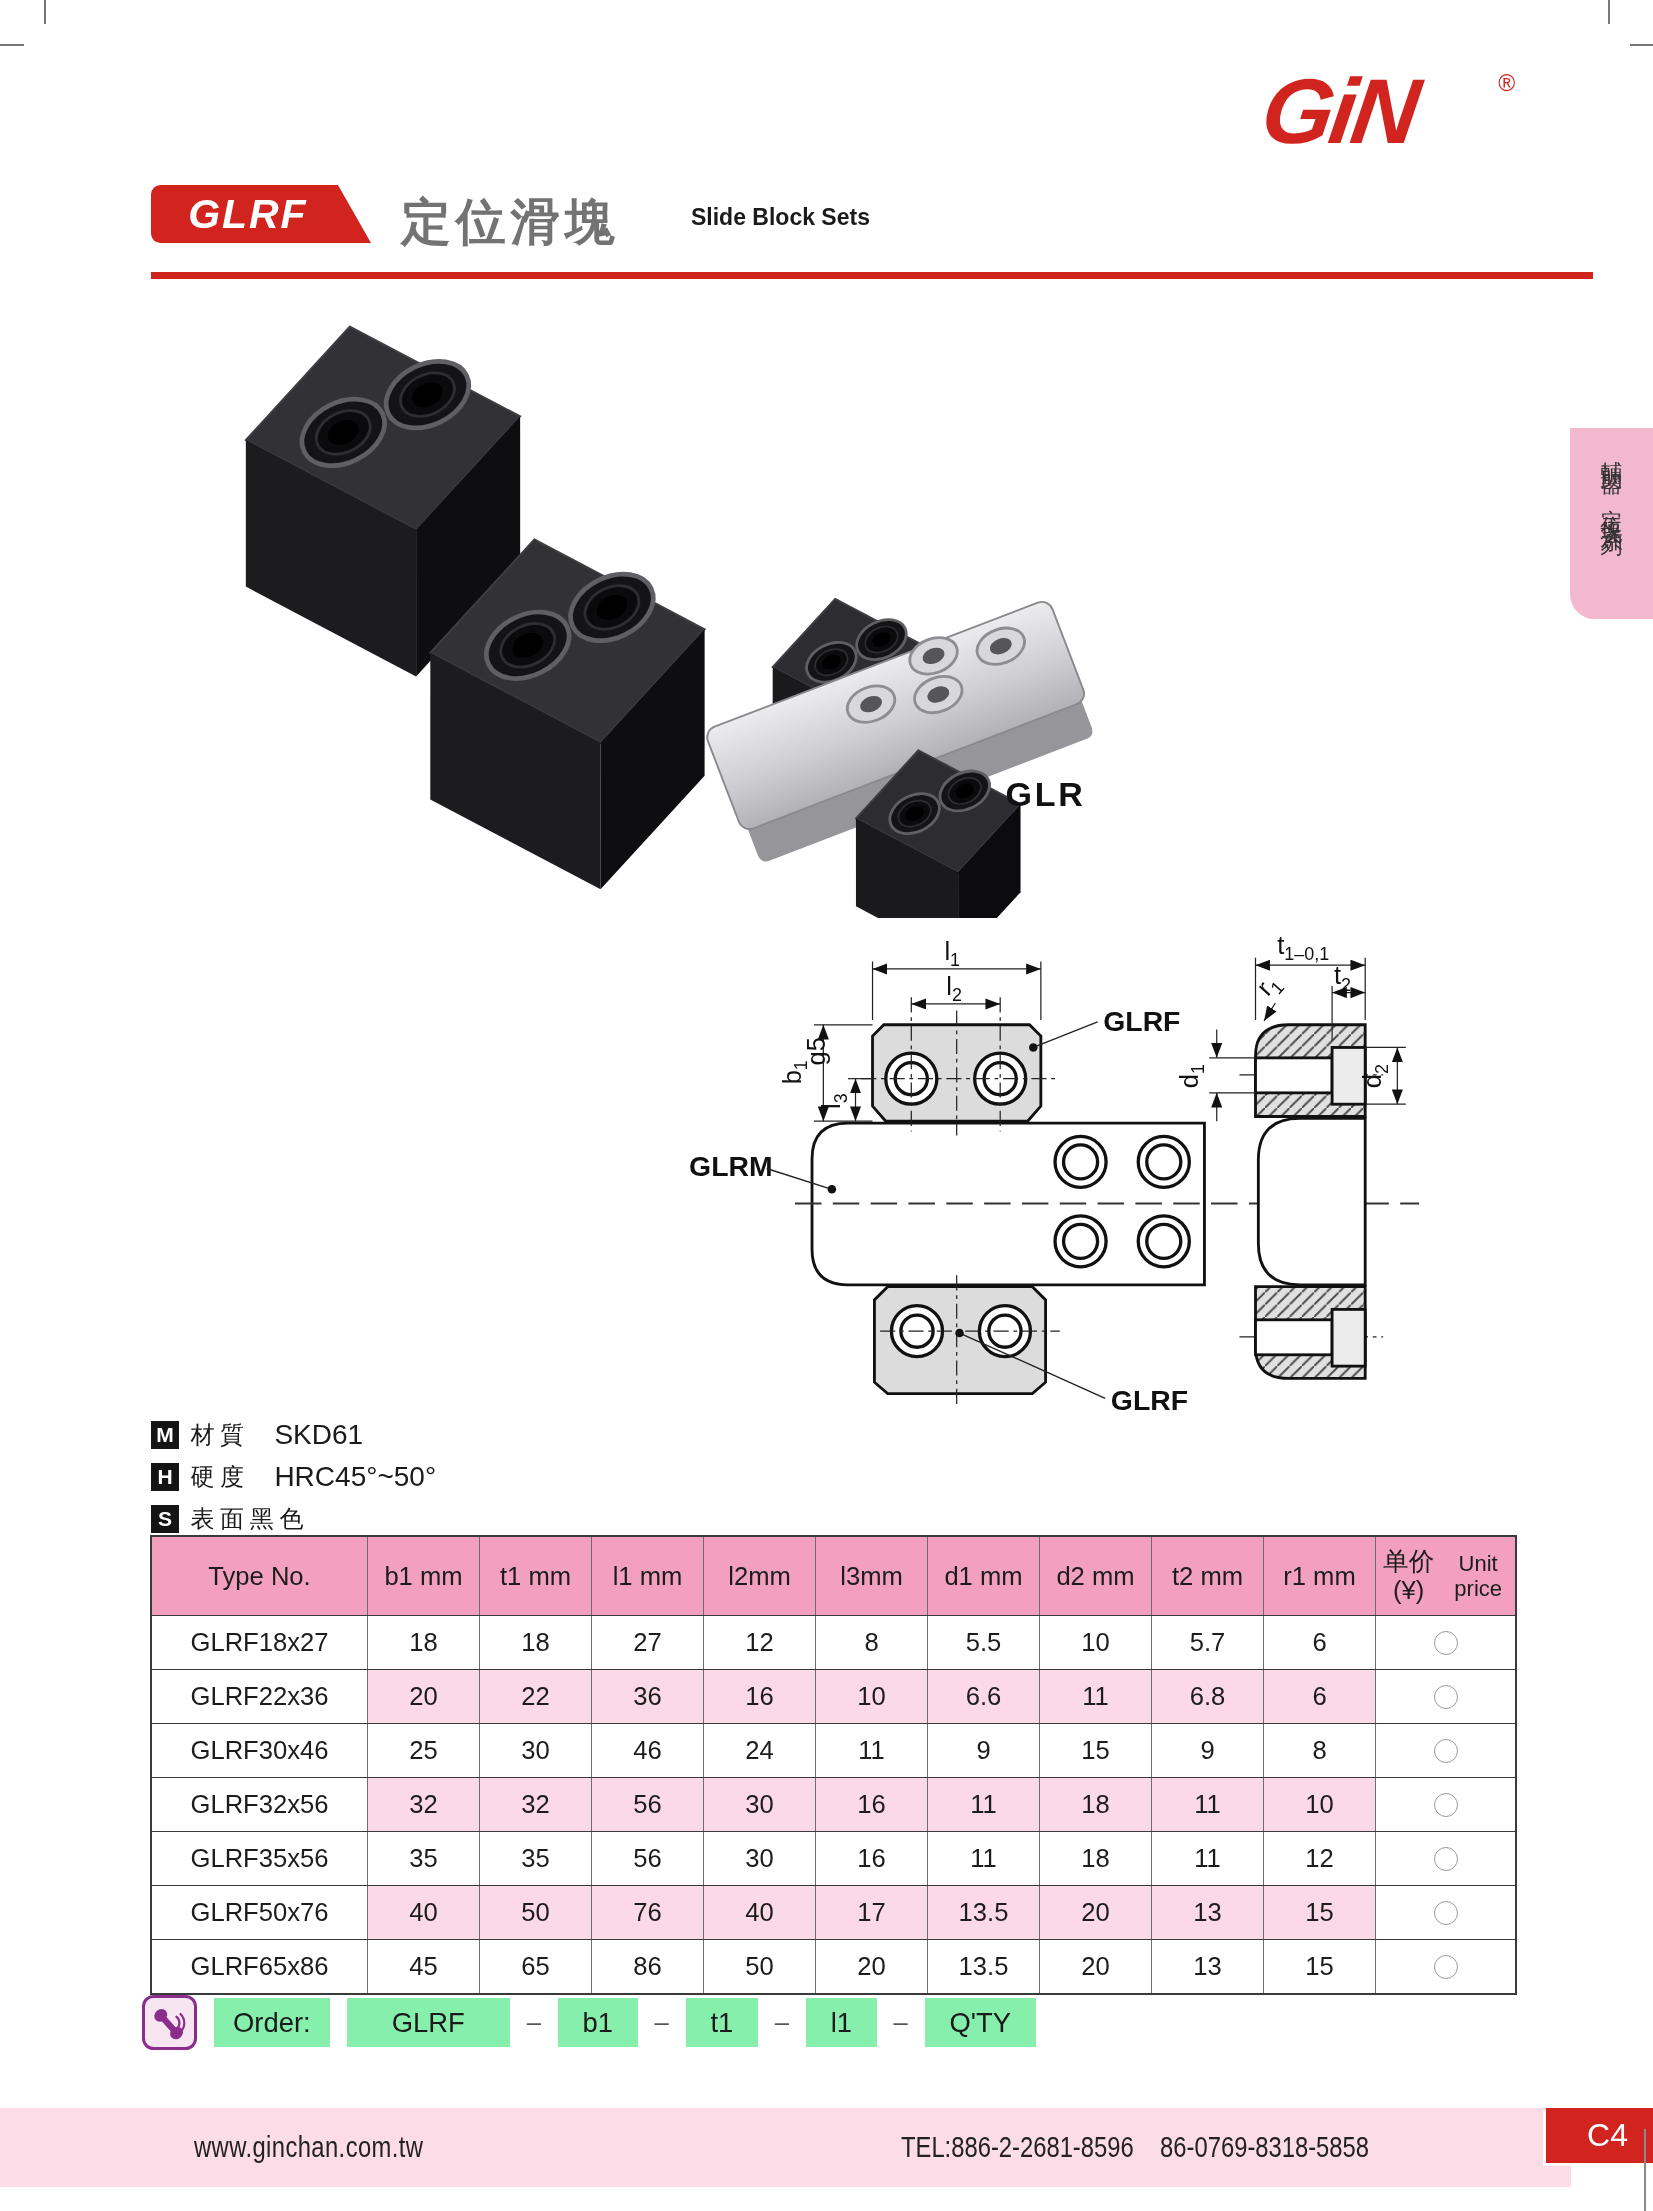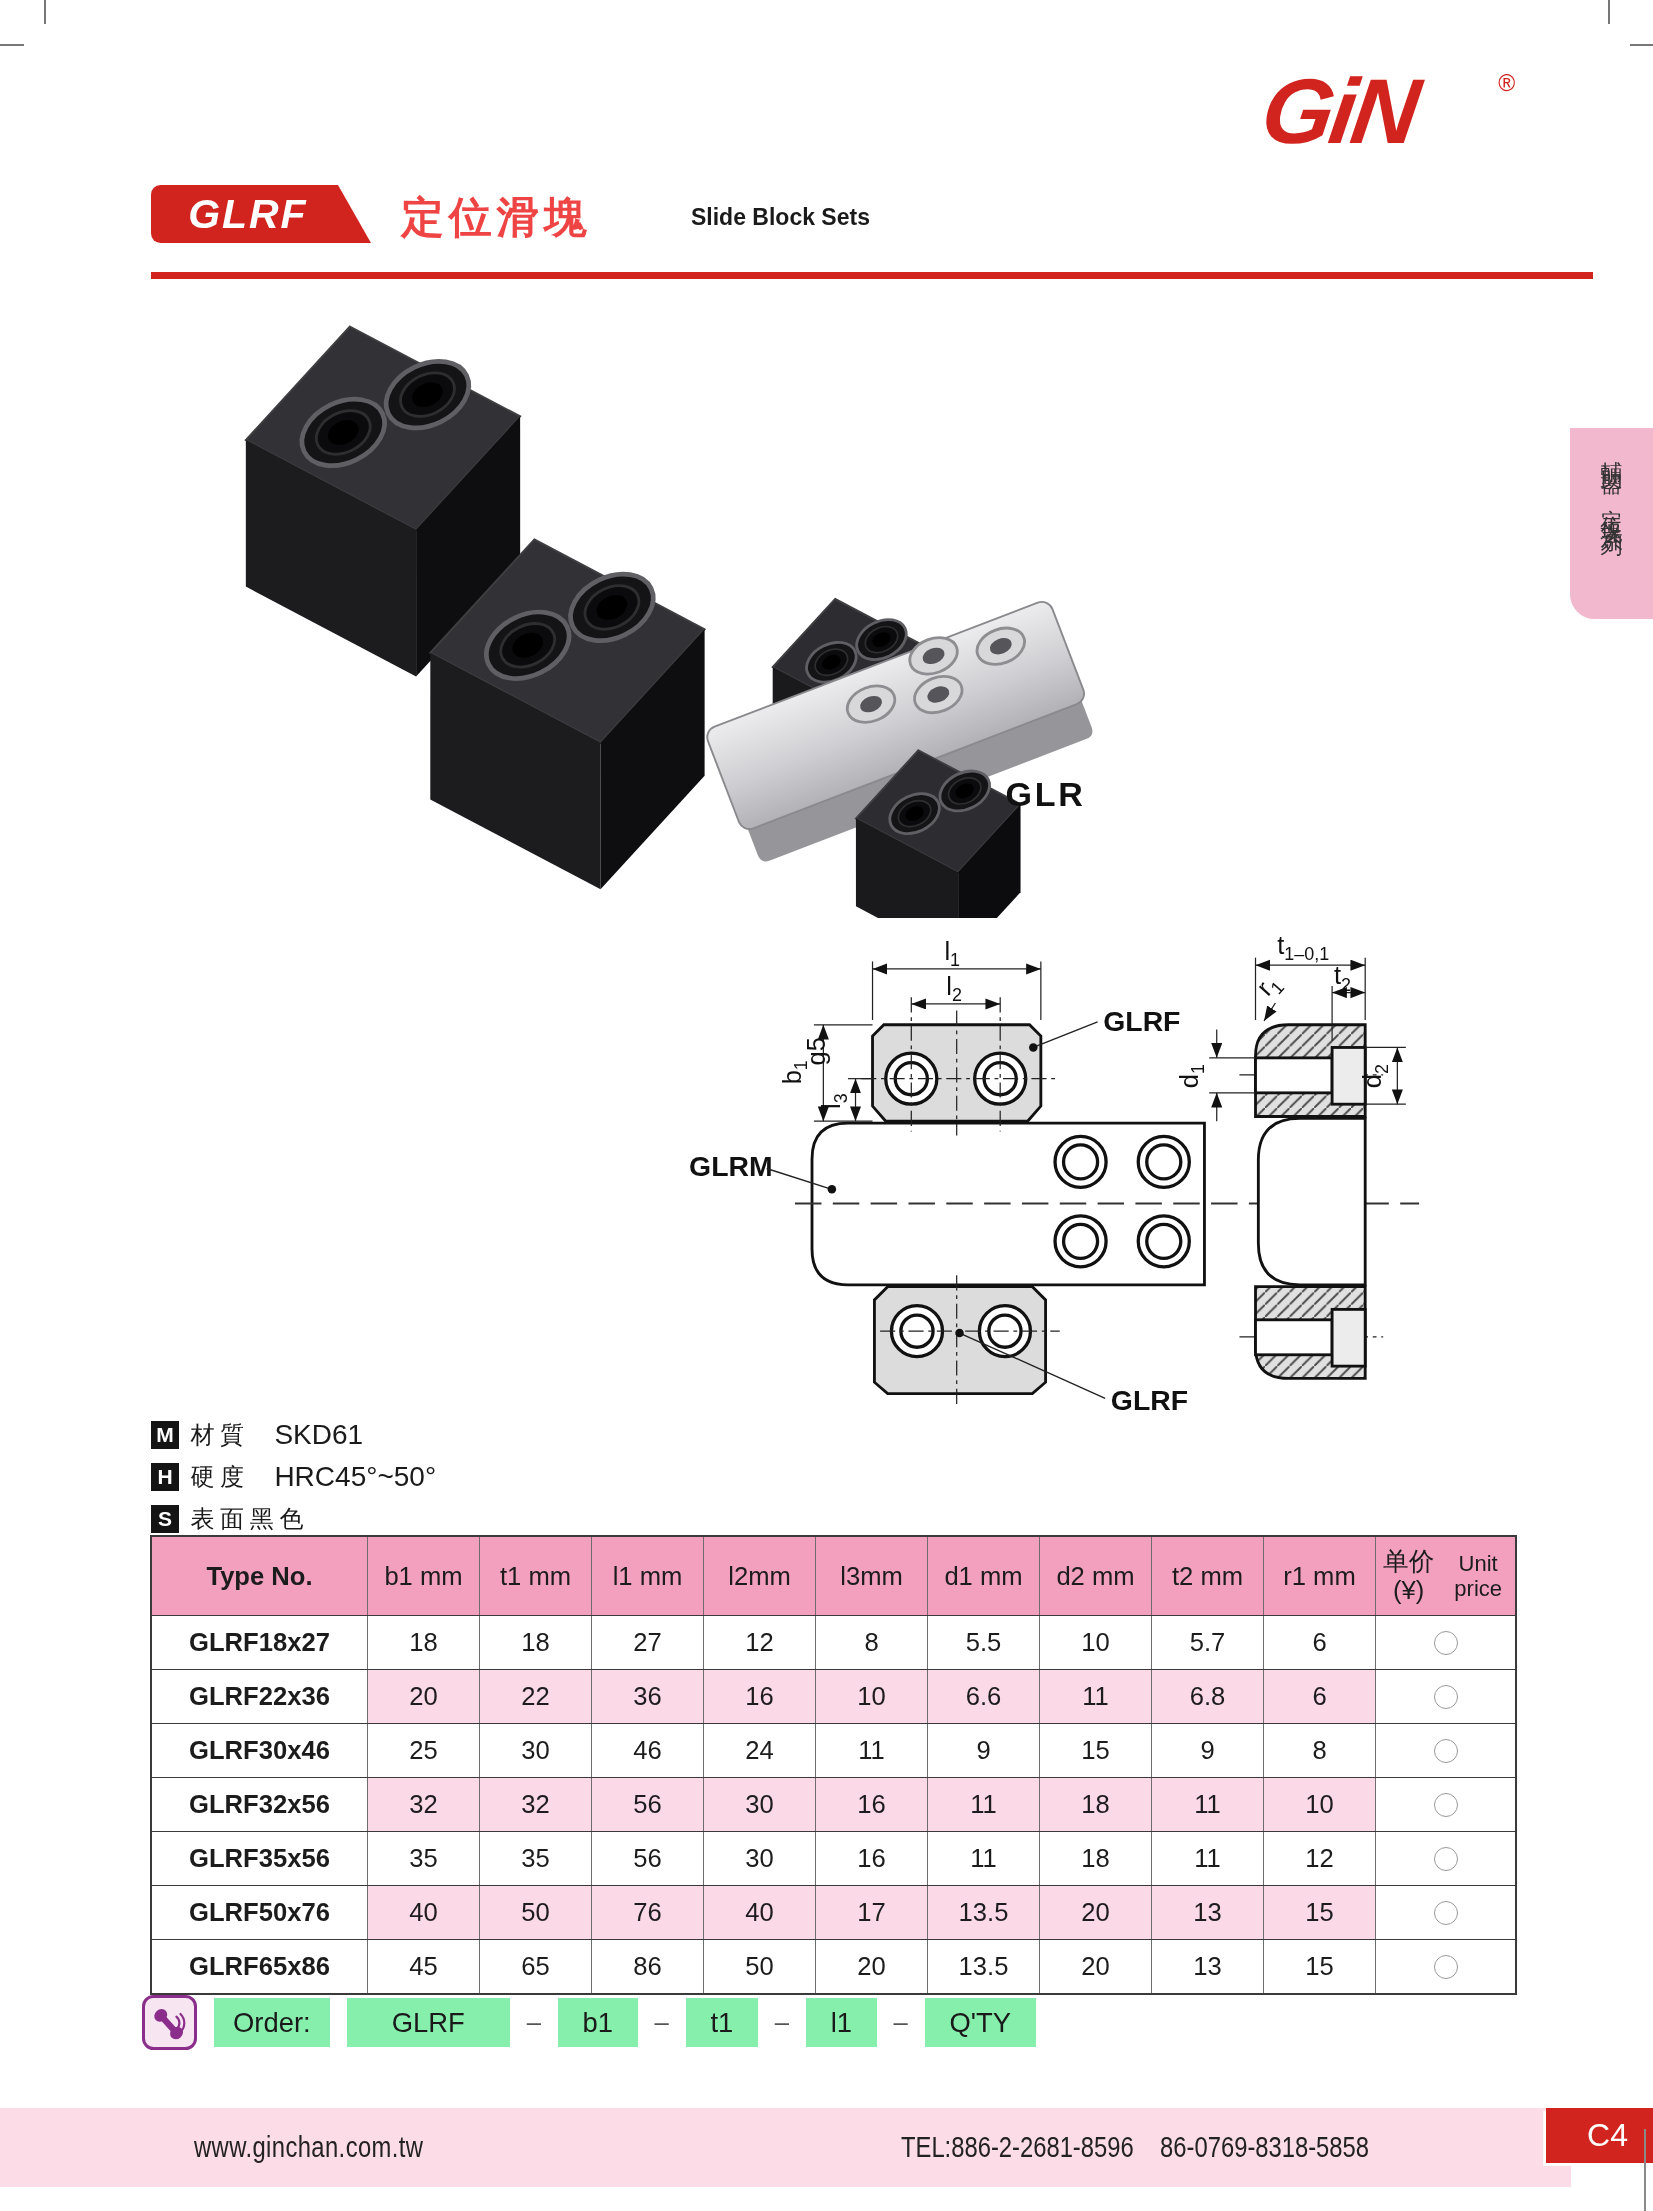--- a/index.html
+++ b/index.html
@@ -14,22 +14,22 @@
                transform: skewX(-8deg); letter-spacing: -3.8px; line-height: 95px; }
   .logo-reg { position: absolute; right: 3.8px; top: 5.7px; font-size: 23px; color: #d2241e; font-style: normal; }
 
   
   .title-badge { position: absolute; left: 151px; top: 185px; width: 220px; height: 58px;
                  background: #d2241e; border-radius: 9.5px 0 0 9.5px;
                  clip-path: polygon(0 0, 85% 0, 100% 100%, 0 100%);
                  display: flex; align-items: center; justify-content: center;
                  color: #fff; font-size: 41px; font-weight: 900; font-style: italic;
                  letter-spacing: 1.9px; padding-right: 26.5px; }
-  .title-zh { position: absolute; left: 401px; top: 189px; font-size: 43px; font-weight: 600;
-              color: #ef4444; letter-spacing: 4.7px; }
+  .title-zh { position: absolute; left: 401px; top: 189px; font-size: 50px; font-weight: 600;
+              color: #737373; letter-spacing: 4.7px; }
   .title-en { position: absolute; left: 691px; top: 204px; font-size: 23px; font-weight: bold;
               color: #1a1a1a; letter-spacing: 0px; }
   .title-line { position: absolute; left: 151px; top: 272px; width: 1442px; height: 6.6px; background: #d2241e; }
 
   
   .side-tab { position: absolute; left: 1570px; top: 428px; width: 83px; height: 191px;
               background: #f2b9ce; border-radius: 0 0 0 24.6px;
               writing-mode: vertical-rl; font-size: 22px; color: #333; letter-spacing: 6.6px;
               display: flex; align-items: center; padding-top: 15px; }
 
@@ -46,21 +46,21 @@
   .spec-value { font-size: 28px; color: #1a1a1a; margin-left: 24.6px; text-align: center; }
 
   
   .size-table { position: absolute; left: 150px; top: 1535px; width: 1367px;
                 border: 2.8px solid #3a3a3a; }
   .trow { display: grid; grid-template-columns: 215px repeat(9, 112px) auto; height: 54px; border-top: 1.9px solid #3a3a3a; }
   .trow.thead { height: 78px; border-top: none; background: #f2a0bd; }
   .tcell { display: flex; align-items: center; justify-content: center; font-size: 25.6px;
            color: #1c1c1c; border-left: 0.9px solid #6d6d6d; text-align: center; }
   .tcell:first-child { border-left: none; }
-  .tcell.type { font-weight: bold; }
+  .tcell.type { font-weight: normal; }
   .tcell.pinkcell { background: #fbd9e6; }
   .th-price { flex-direction: row; line-height: 1.15; }
   .th-price .zh { font-size: 25.6px; }
   .th-price .en { font-size: 22px; }
   .ring { width: 24px; height: 24px; border: 1.9px solid #9a9a9a; border-radius: 50%; }
 
   
   .order-row { position: absolute; left: 142px; top: 1995px; display: flex; align-items: center; gap: 17px; }
   .phone-box { width: 55px; height: 55px; border: 3.3px solid #8b2e8b; border-radius: 11.4px;
                background: #f7e6f1; display: flex; align-items: center; justify-content: center; }

